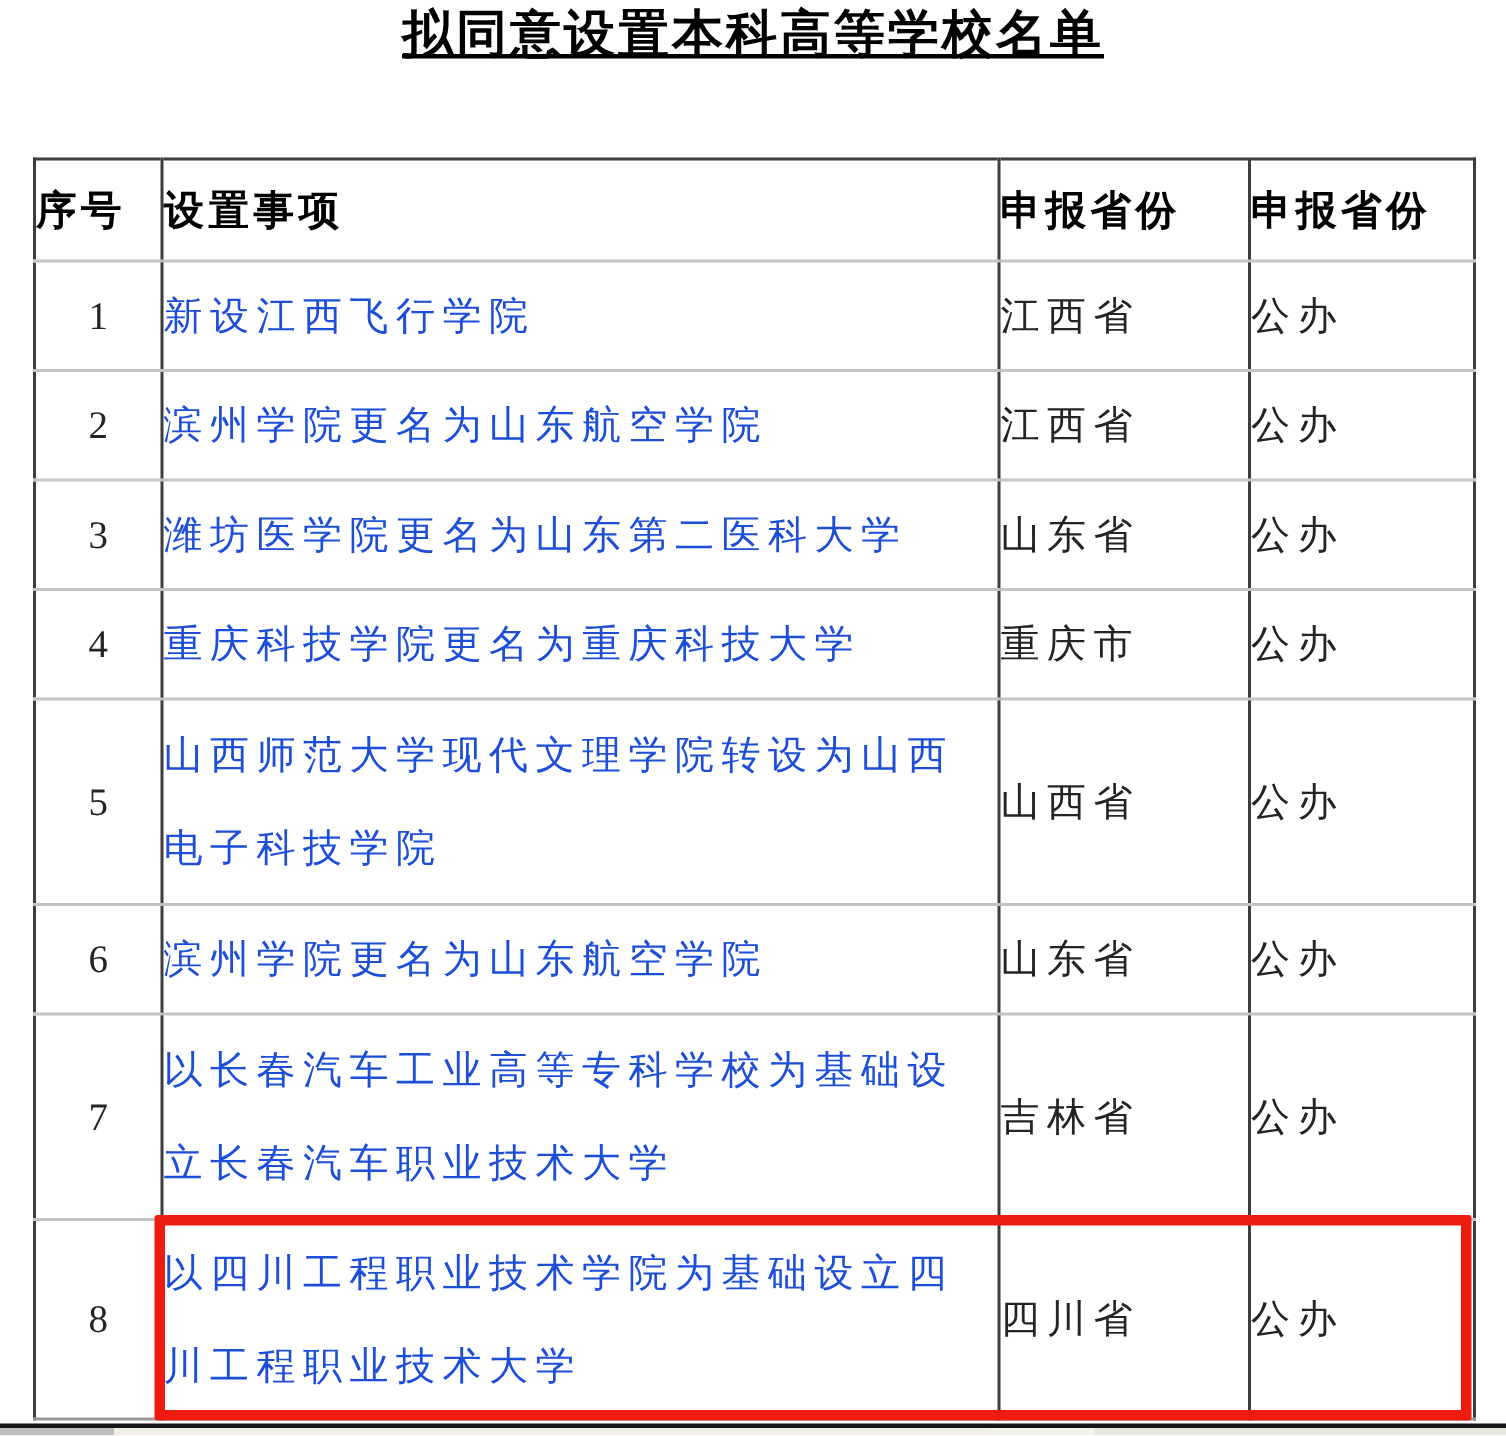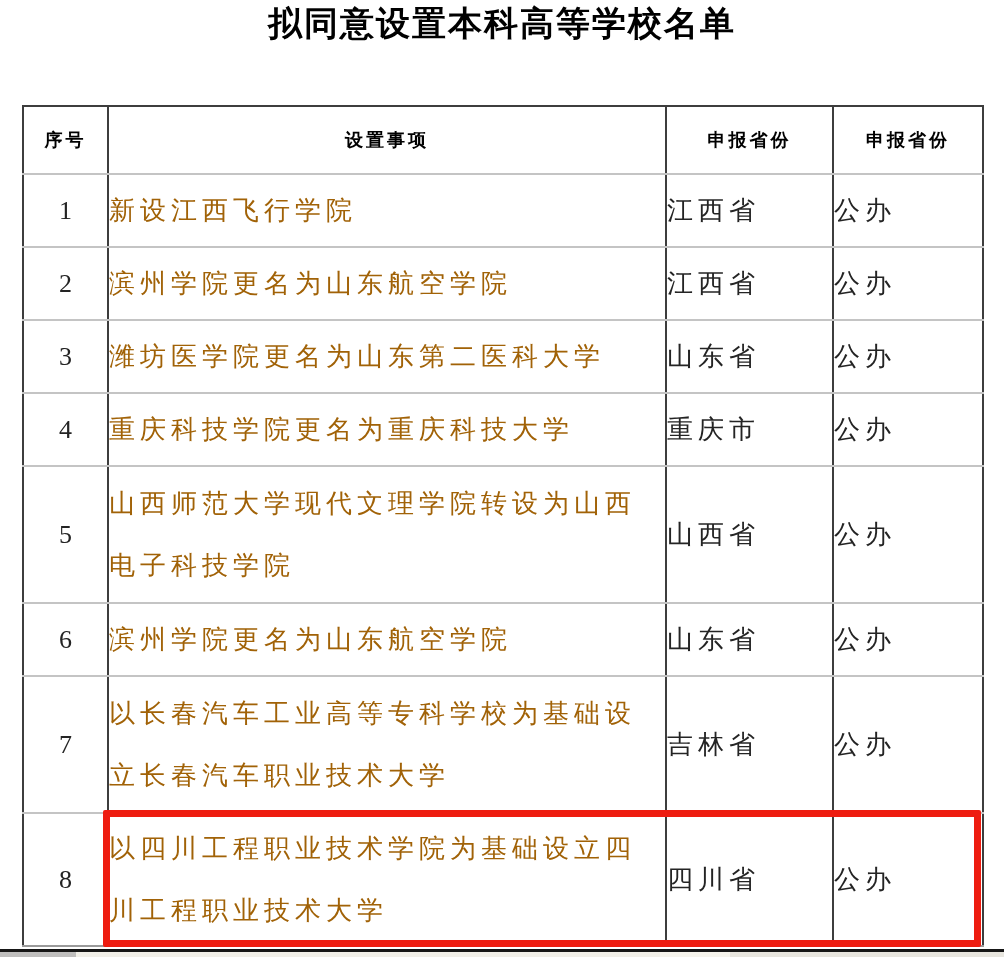--- a/index.html
+++ b/index.html
@@ -22,20 +22,21 @@
     left: 0;
     width: 100%;
     text-align: center;
     font-family: "Liberation Sans", "DejaVu Sans", sans-serif;
     font-weight: bold;
     font-size: 34px;
     letter-spacing: 2px;
     color: #000000;
     margin: 0;
     line-height: 46px;
+    text-decoration: underline;
   }
   table.approval-table {
     position: absolute;
     left: 22px;
     top: 105px;
     width: 960px;
     border-collapse: collapse;
     table-layout: fixed;
     border: 2px solid #3d3d3d;
     border-bottom: 2px solid #9a9a9a;
@@ -44,41 +45,41 @@
     border-right: 2px solid #3d3d3d;
     border-bottom: 2px solid #c4c4c4;
     padding: 0;
     overflow: hidden;
   }
   table.approval-table tr > *:last-child { border-right: none; }
   table.approval-table tr:last-child > * { border-bottom: none; }
   th.hdr {
     font-family: "Liberation Sans", "DejaVu Sans", sans-serif;
     font-weight: bold;
-    font-size: 18px;
+    font-size: 27px;
     letter-spacing: 3px;
     color: #000000;
-    text-align: center;
+    text-align: left;
     vertical-align: middle;
   }
   td.c-no {
     text-align: center;
     vertical-align: middle;
     font-size: 26px;
     color: #242424;
   }
   td.c-item {
     text-align: left;
     vertical-align: middle;
     font-size: 26px;
     letter-spacing: 5px;
     line-height: 62px;
     padding-left: 14px;
     padding-right: 6px;
-    color: #a16207;
+    color: #1d4ed8;
   }
   td.c-prov, td.c-nat {
     vertical-align: middle;
     font-size: 26px;
     letter-spacing: 5px;
     color: #242424;
   }
   tr.r-hdr   { height: 68px; }
   tr.r-single{ height: 73px; }
   tr.r-tall  { height: 137px; }

